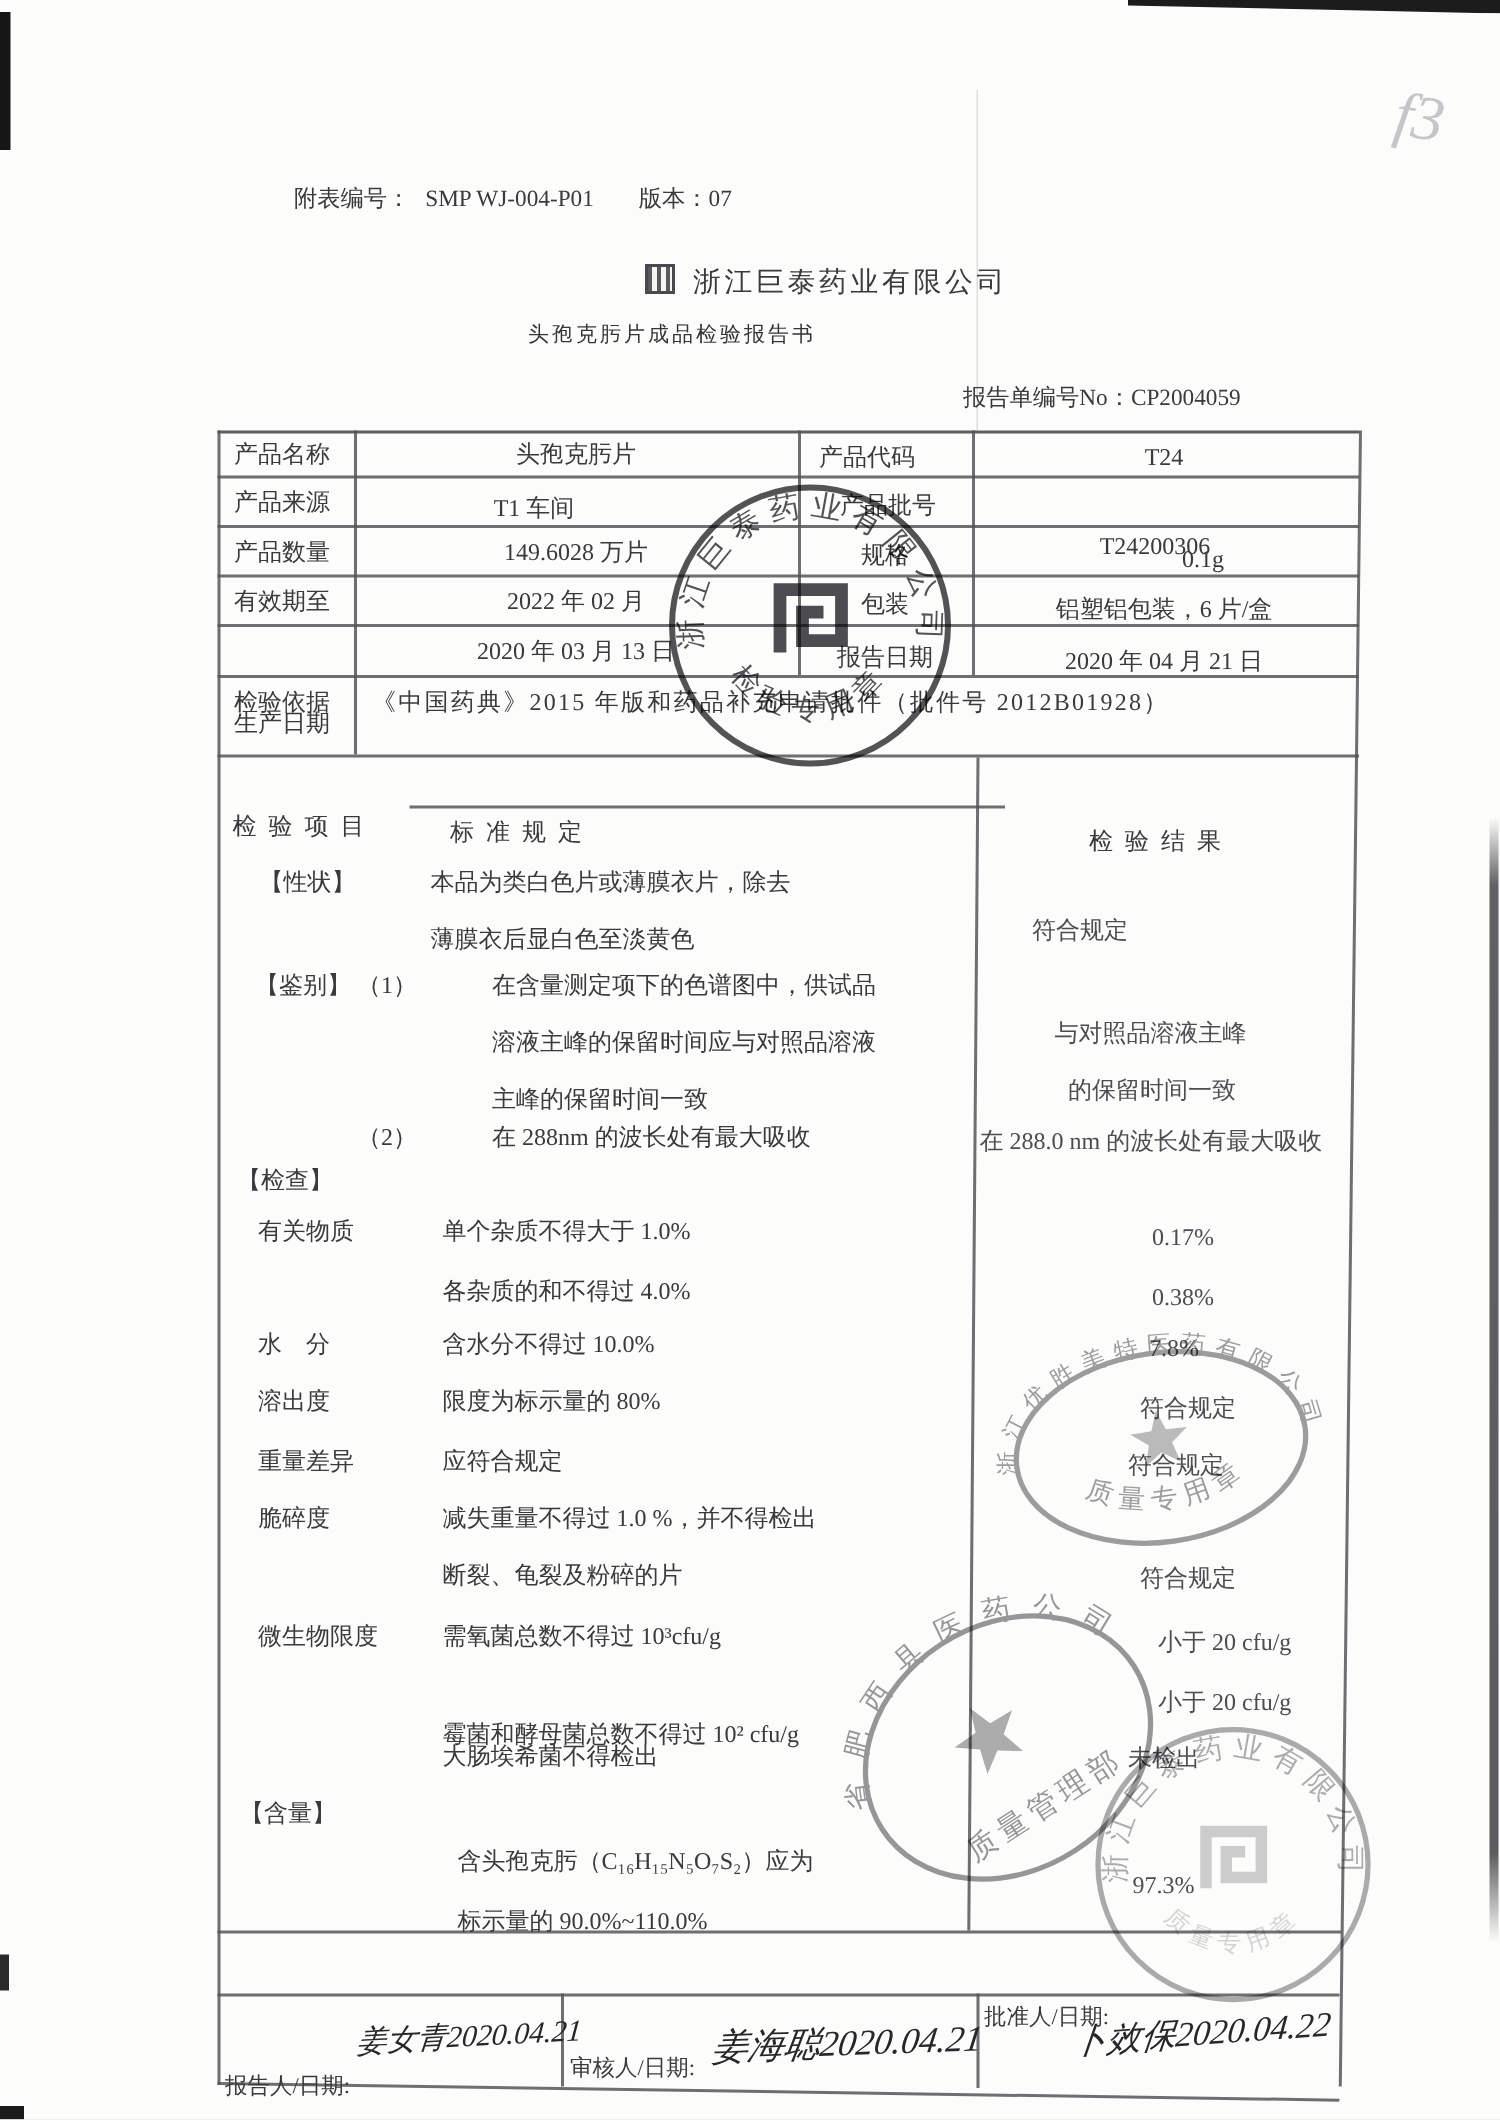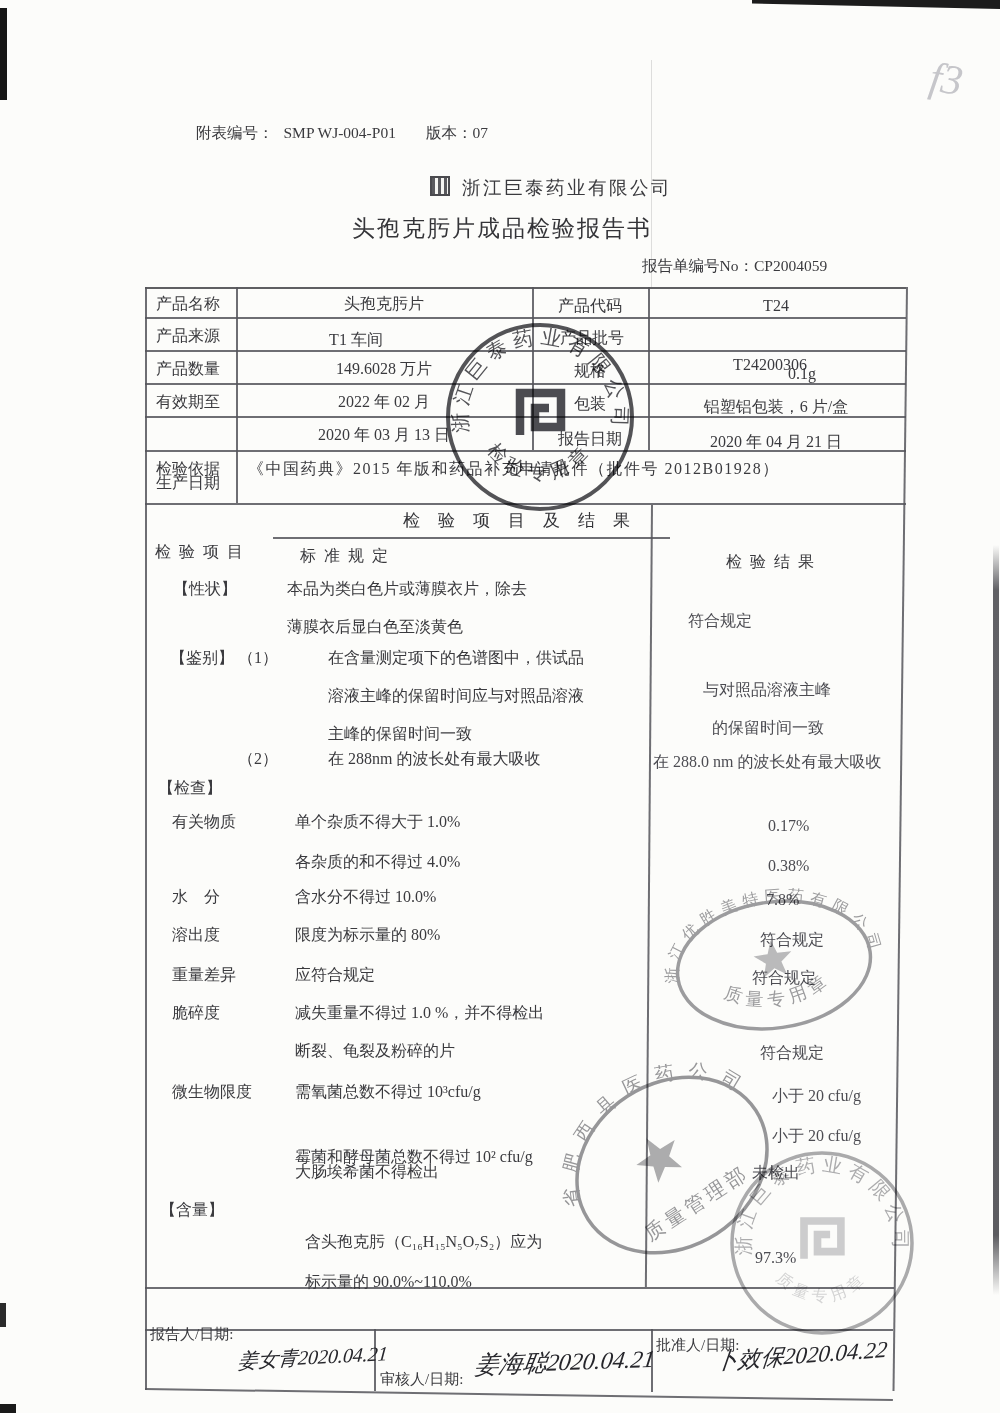--- a/index.html
+++ b/index.html
@@ -29,21 +29,21 @@
   <div class="artifact" style="left:993px;top:545px;width:6px;height:750px;background:linear-gradient(#fcfcfa,#616165 6%,#5c5c60 92%,#fcfcfa);"></div>
   <div class="artifact" style="left:651px;top:60px;width:1px;height:227px;background:#dddddc;"></div>
   <div class="t" style="left:930px;top:55px;font-size:42px;color:#c6c6ca;font-style:italic;transform:rotate(9deg);">f3</div>
 
   <div class="t" style="left:196px;top:124px;font-size:15.5px;">
     <span>附表编号：</span><span style="margin-left:10px;">SMP WJ-004-P01</span><span style="margin-left:30px;">版本：</span><span>07</span>
   </div>
   <div class="t" style="left:430px;top:176px;font-size:18.5px;letter-spacing:2.5px;">
     <span style="display:inline-block;width:16px;height:16px;border:2.5px solid #4a4a4e;vertical-align:-2px;margin-right:12px;background:repeating-linear-gradient(90deg,#5a5a5e 0 3px,#f5f5f2 3px 6px);"></span><span>浙江巨泰药业有限公司</span>
   </div>
-  <div class="t" style="left:352px;top:216px;font-size:23px;letter-spacing:2px;color:#343438;">头孢克肟片成品检验报告书</div>
+  <div class="t" style="left:352px;top:216px;font-size:14px;letter-spacing:2px;color:#343438;">头孢克肟片成品检验报告书</div>
   <div class="t" style="left:642px;top:257px;font-size:15.5px;">
     <span>报告单编号No：</span><span>CP2004059</span>
   </div>
 
   <div class="hl" style="left:145px;top:287px;width:761px;background:#434347;"></div>
   <div class="hl" style="left:145px;top:317px;width:761px;"></div>
   <div class="hl" style="left:145px;top:350px;width:761px;"></div>
   <div class="hl" style="left:145px;top:383px;width:761px;"></div>
   <div class="hl" style="left:145px;top:416px;width:761px;"></div>
   <div class="hl" style="left:145px;top:450px;width:761px;"></div>
@@ -56,21 +56,21 @@
   <div class="vl" style="left:906px;top:287px;height:1104px;transform:rotate(0.7deg);transform-origin:top left;"></div>
   <div class="vl" style="left:236px;top:287px;height:216px;"></div>
   <div class="vl" style="left:532px;top:287px;height:163px;"></div>
   <div class="vl" style="left:648px;top:287px;height:163px;"></div>
   <div class="vl" style="left:651px;top:505px;height:782px;transform:rotate(0.45deg);transform-origin:top left;"></div>
   <div class="vl" style="left:374px;top:1329px;height:62px;"></div>
   <div class="vl" style="left:651px;top:1329px;height:63px;"></div>
 
   <div class="t" style="left:156px;top:295px;">产品名称</div>
   <div class="t c" style="left:236px;top:295px;width:296px;">头孢克肟片</div>
-  <div class="t c" style="left:532px;top:297px;width:116px;">产品代码</div>
+  <div class="t c" style="left:520px;top:297px;width:116px;">产品代码</div>
   <div class="t c" style="left:648px;top:297px;width:256px;">T24</div>
 
   <div class="t" style="left:156px;top:327px;">产品来源</div>
   <div class="t c" style="left:236px;top:331px;width:240px;">T1 车间</div>
   <div class="t c" style="left:532px;top:329px;width:120px;">产品批号</div>
   <div class="t c" style="left:648px;top:329px;width:244px;margin-top:27px;">T24200306</div>
 
   <div class="t" style="left:156px;top:360px;">产品数量</div>
   <div class="t c" style="left:236px;top:360px;width:296px;">149.6028 万片</div>
   <div class="t c" style="left:532px;top:362px;width:116px;">规格</div>
@@ -82,21 +82,20 @@
   <div class="t c" style="left:648px;top:398px;width:256px;">铝塑铝包装，6 片/盒</div>
 
   <div class="t" style="left:156px;top:426px;margin-top:48px;">生产日期</div>
   <div class="t c" style="left:236px;top:426px;width:296px;">2020 年 03 月 13 日</div>
   <div class="t c" style="left:532px;top:430px;width:116px;">报告日期</div>
   <div class="t c" style="left:648px;top:433px;width:256px;">2020 年 04 月 21 日</div>
 
   <div class="t" style="left:156px;top:460px;">检验依据</div>
   <div class="t" style="left:248px;top:460px;letter-spacing:1.5px;">《中国药典》2015 年版和药品补充申请批件（批件号 2012B01928）</div>
 
-  <div class="t c" style="left:145px;top:511px;width:761px;letter-spacing:18px;font-size:17px;color:#333337;">检验项目及结果</div>
   <div class="t" style="left:155px;top:543px;letter-spacing:8px;">检验项目</div>
   <div class="t" style="left:300px;top:547px;letter-spacing:8px;">标准规定</div>
   <div class="t" style="left:726px;top:553px;letter-spacing:8px;">检验结果</div>
 
   <div class="t" style="left:173px;top:580px;">【性状】</div>
   <div class="t" style="left:170px;top:649px;">【鉴别】</div>
   <div class="t" style="left:158px;top:779px;">【检查】</div>
   <div class="t" style="left:172px;top:813px;">有关物质</div>
   <div class="t" style="left:172px;top:888px;letter-spacing:16px;">水分</div>
   <div class="t" style="left:172px;top:926px;">溶出度</div>
@@ -134,21 +133,21 @@
   <div class="t" style="left:768px;top:857px;color:#4c4c52;">0.38%</div>
   <div class="t" style="left:766px;top:891px;color:#4c4c52;">7.8%</div>
   <div class="t" style="left:760px;top:931px;color:#4c4c52;">符合规定</div>
   <div class="t" style="left:752px;top:969px;color:#4c4c52;">符合规定</div>
   <div class="t" style="left:760px;top:1044px;color:#4c4c52;">符合规定</div>
   <div class="t" style="left:772px;top:1087px;color:#4c4c52;">小于 20 cfu/g</div>
   <div class="t" style="left:772px;top:1127px;color:#4c4c52;">小于 20 cfu/g</div>
   <div class="t" style="left:752px;top:1164px;color:#4c4c52;">未检出</div>
   <div class="t" style="left:755px;top:1249px;color:#4c4c52;">97.3%</div>
 
-  <div class="t" style="left:150px;top:1326px;font-size:15px;text-align:center;">报告人/日期:</div>
+  <div class="t" style="left:150px;top:1383px;font-size:15px;text-align:center;">报告人/日期:</div>
   <div class="t" style="left:380px;top:1335px;font-size:15px;margin-top:36px;">审核人/日期:</div>
   <div class="t" style="left:656px;top:1337px;font-size:15px;">批准人/日期:</div>
   <div class="sig" style="left:238px;top:1344px;font-size:20px;transform:rotate(-3deg) skewX(-8deg);">姜女青2020.04.21</div>
   <div class="sig" style="left:475px;top:1346px;font-size:24px;transform:rotate(-2deg) skewX(-10deg);">姜海聪2020.04.21</div>
   <div class="sig" style="left:715px;top:1340px;font-size:23px;transform:rotate(-4deg) skewX(-10deg);">卜效保2020.04.22</div>
 
   <svg class="stamp" style="left:435px;top:312px;opacity:.92;" width="210" height="210" viewBox="0 0 210 210">
     <circle cx="105" cy="105" r="92" fill="none" stroke="#45454a" stroke-width="4"></circle>
     <defs>
       <path id="s1a" d="M 41.8 141.5 A 73 73 0 1 1 168.2 141.5" fill="none"></path>

